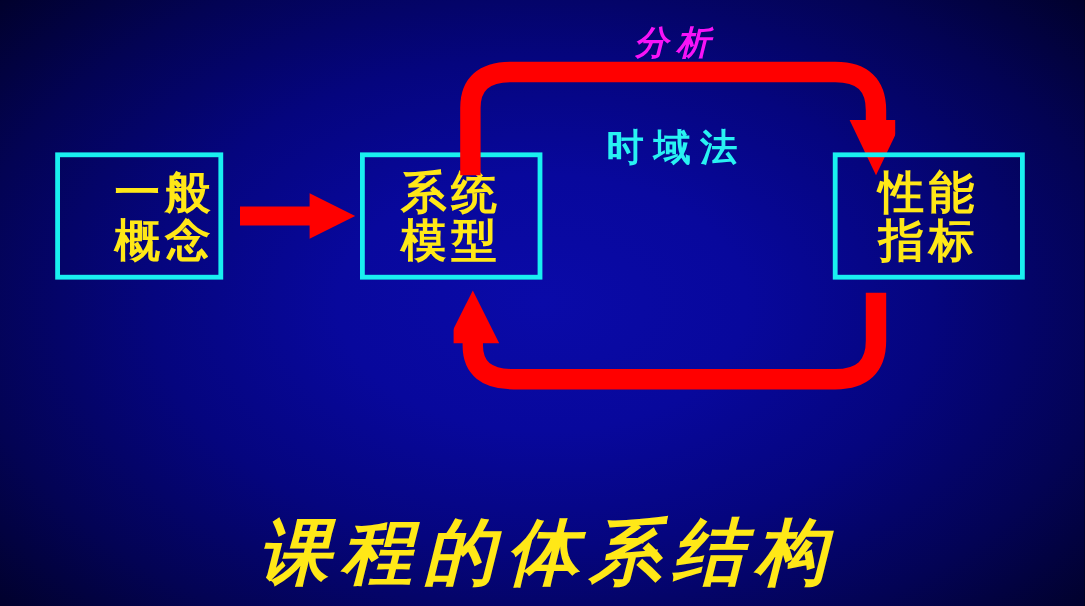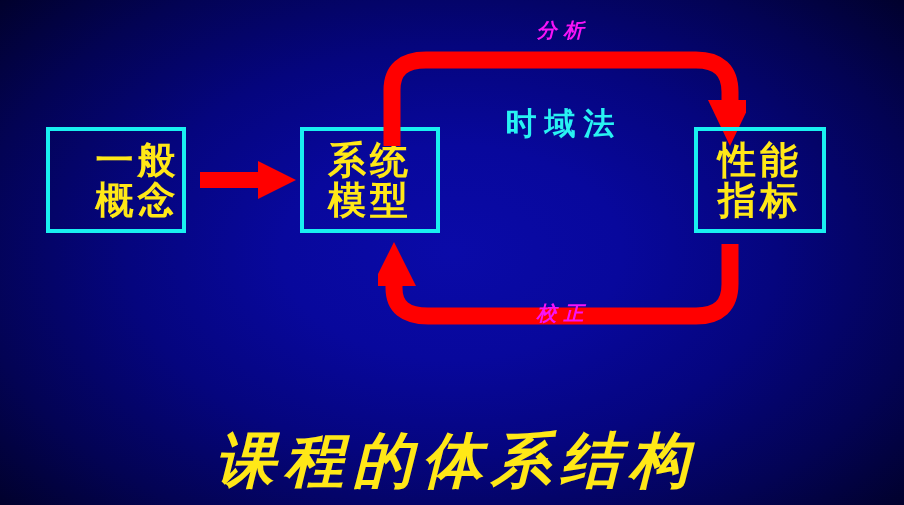--- a/index.html
+++ b/index.html
@@ -38,22 +38,22 @@
     font-weight: bold;
     font-size: 38px;
     line-height: 1.06;
     text-align: center;
     letter-spacing: 4px;
     white-space: pre-line;
     font-family: "DejaVu Sans", "Liberation Sans", sans-serif;
   }
 
   #box-general  { left: 46px;  top: 127px; width: 140px; height: 106px; padding-left: 43px; }
-  #box-model    { left: 300px; top: 127px; width: 140px; height: 106px; }
-  #box-perf     { left: 694px; top: 127px; width: 132px; height: 106px; }
+  #box-model    { left: 300px; top: 127px; width: 152px; height: 106px; }
+  #box-perf     { left: 694px; top: 127px; width: 160px; height: 106px; }
 
   
   #arrow-straight {
     position: absolute;
     left: 200px;
     top: 158px;
     width: 96px;
     height: 44px;
   }
 
@@ -82,21 +82,21 @@
     line-height: 1.62;
     text-indent: 8px;
     font-family: "DejaVu Sans", "Liberation Sans", sans-serif;
   }
 
   
   .loop-label {
     position: absolute;
     color: #f713f7;
     font-weight: bold;
-    font-size: 20px;
+    font-size: 28px;
     letter-spacing: 7px;
     text-indent: 7px;
     font-style: italic;
     width: 220px;
     text-align: center;
     font-family: "DejaVu Sans", "Liberation Sans", sans-serif;
   }
   #label-analysis  { left: 450px; top: 17px; }
   #label-correction{ left: 450px; top: 300px; }
 
@@ -154,21 +154,20 @@
              L 16 40" stroke="#ff0000" stroke-width="17" fill="none" stroke-linecap="butt"></path>
     <polygon points="-6,46 38,46 16,2" fill="#ff0000"></polygon>
   </svg>
 
   <div id="methods">
     <div class="method-line">时域法</div>
   </div>
 
   <div class="loop-label" id="label-analysis">分析</div>
 
-  <div class="loop-label" id="label-correction">校正</div>
 
   <div class="node-box" id="box-perf">
     <div class="node-text">性能
 指标</div>
   </div>
 
   <div id="slide-title">课程的体系结构</div>
 
 </div>
 

